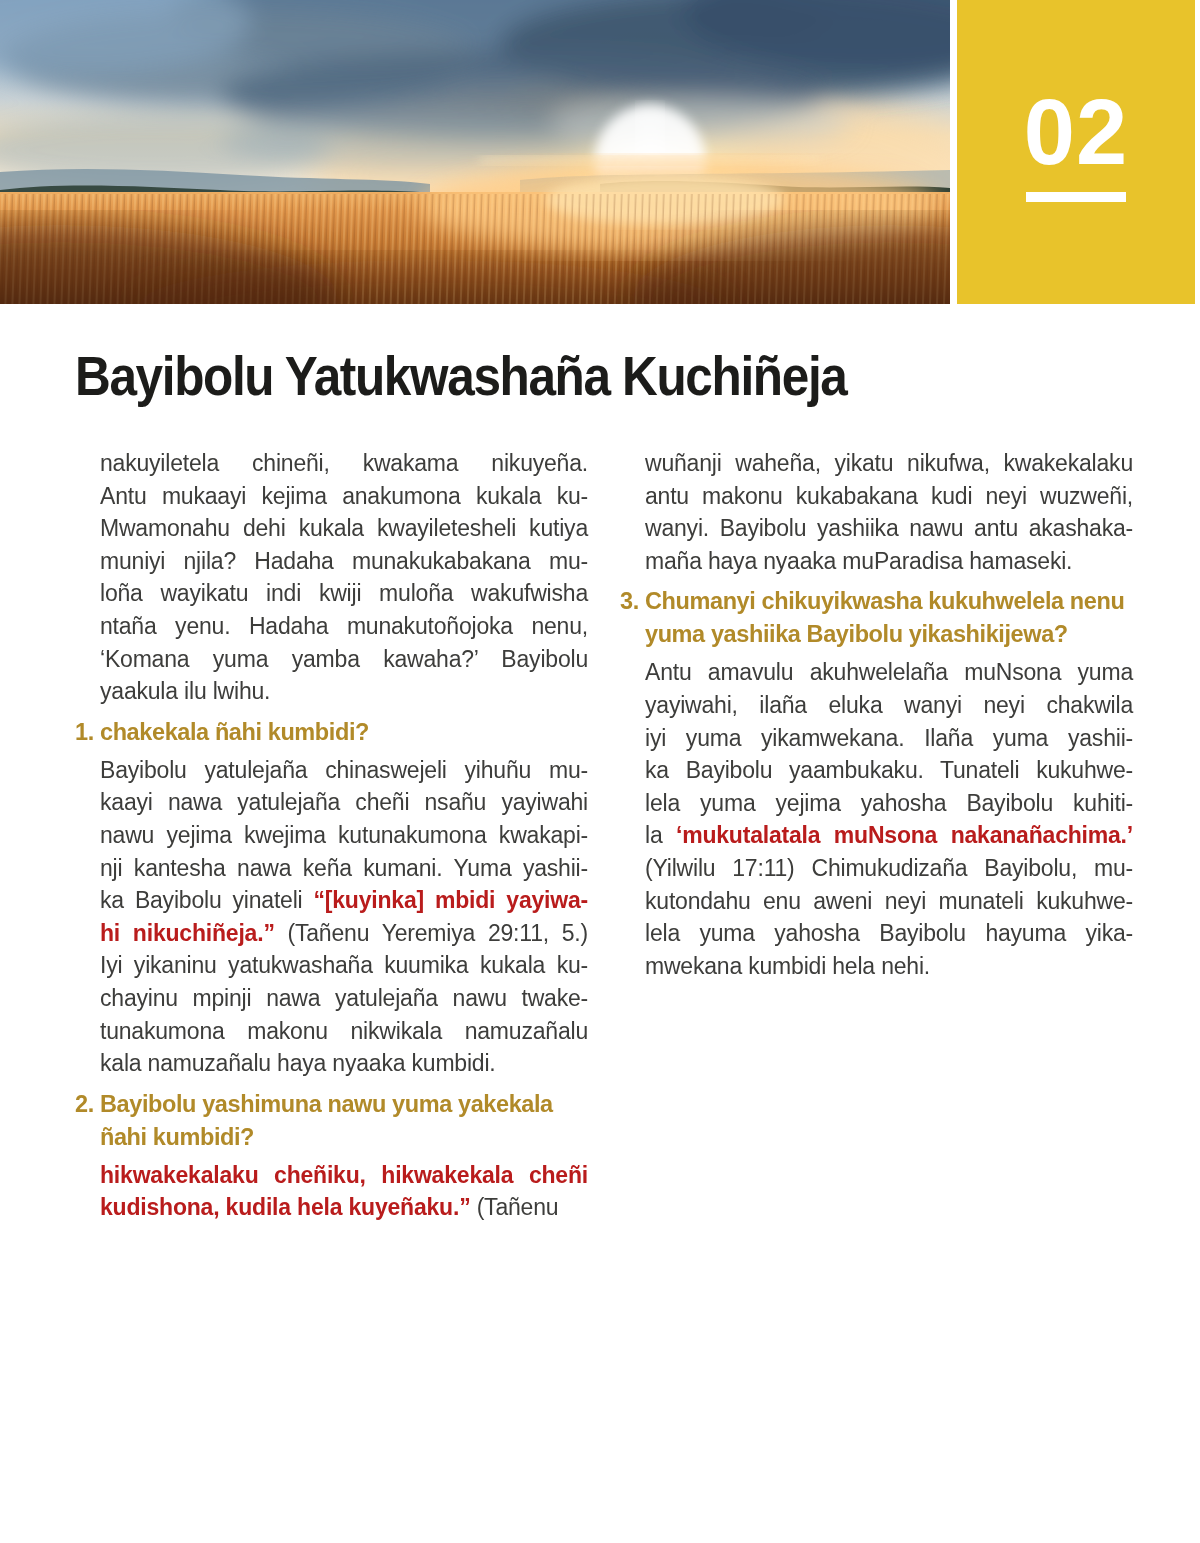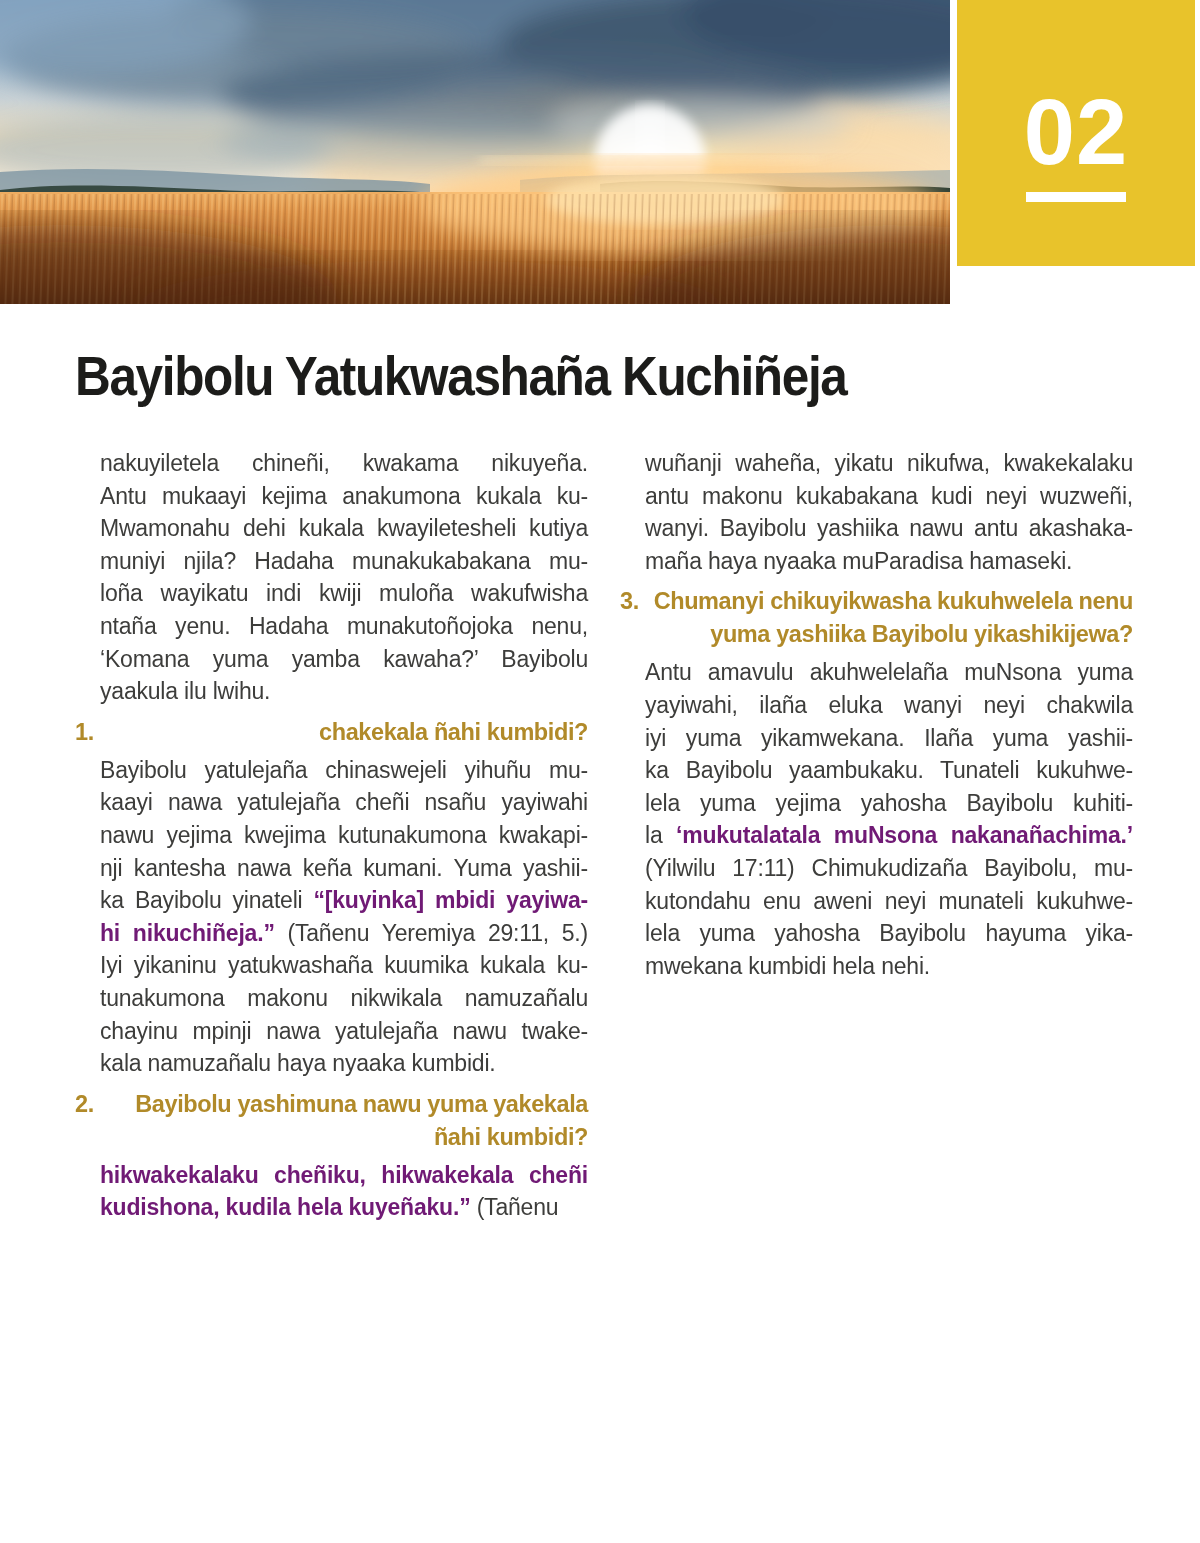--- a/index.html
+++ b/index.html
@@ -2,44 +2,44 @@
 <html><head>
 <meta charset="utf-8">
 <style>
   html,body{margin:0;padding:0;background:#ffffff;}
   .page{position:relative;width:1200px;height:1543px;background:#ffffff;overflow:hidden;
         font-family:"Liberation Sans",sans-serif;color:#3d3d3b;}
 
   
   .photo{position:absolute;left:0;top:0;width:950px;height:304px;overflow:hidden;}
   .photo svg{display:block;}
-  .numbox{position:absolute;left:957px;top:0;width:238px;height:266px;background:#e8c32b;
+  .numbox{position:absolute;left:957px;top:0;width:238px;height:304px;background:#e8c32b;
           display:flex;flex-direction:column;align-items:center;}
   .chapnum{margin-top:86px;font-size:92px;line-height:1;font-weight:700;color:#ffffff;letter-spacing:1px;}
   .chaprule{margin-top:14px;width:100px;height:10px;background:#ffffff;}
 
   
   .title{position:absolute;left:75px;top:348px;margin:0;font-size:55px;line-height:1.05;
          font-weight:700;color:#1c1c1a;letter-spacing:-1.5px;white-space:nowrap;
          transform:scaleX(0.9);transform-origin:left top;}
 
   
   .col{position:absolute;top:447px;width:513px;font-size:23px;letter-spacing:-0.2px;}
   .col-left{left:75px;}
   .col-right{left:620px;}
 
   .para{margin:0 0 0 25px;width:488px;}
   .line{line-height:32.6px;white-space:nowrap;text-align:justify;text-align-last:justify;}
   .line.last{text-align-last:left;}
-  .b{font-weight:700;color:#701a75;}
+  .b{font-weight:700;color:#b91c1c;}
 
   .qheading{display:flex;margin:8px 0 5px 0;color:#b18a29;font-weight:700;
             font-size:23.5px;letter-spacing:-0.4px;}
   .qnum{width:25px;flex:none;line-height:33px;}
-  .qlines{flex:1;text-align:right;}
+  .qlines{flex:1;}
   .qline{line-height:33px;white-space:nowrap;}
 </style>
 </head>
 <body>
 
 <div class="page">
 
   <div class="photo">
     <svg width="950" height="304" viewBox="0 0 950 304">
       <defs>
@@ -141,22 +141,22 @@
         </span>
       </div>
       <div class="para">
         <div class="line"><span>Bayibolu yatulejaña chinaswejeli yihuñu mu-</span></div>
         <div class="line"><span>kaayi nawa yatulejaña cheñi nsañu yayiwahi</span></div>
         <div class="line"><span>nawu yejima kwejima kutunakumona kwakapi-</span></div>
         <div class="line"><span>nji kantesha nawa keña kumani. Yuma yashii-</span></div>
         <div class="line"><span>ka Bayibolu yinateli </span><span class="b">“[kuyinka] mbidi yayiwa-</span></div>
         <div class="line"><span class="b">hi nikuchiñeja.”</span><span> (Tañenu Yeremiya 29:11, 5.)</span></div>
         <div class="line"><span>Iyi yikaninu yatukwashaña kuumika kukala ku-</span></div>
+        <div class="line"><span>chayinu mpinji nawa yatulejaña nawu twake-</span></div>
         <div class="line"><span>tunakumona makonu nikwikala namuzañalu</span></div>
-        <div class="line"><span>chayinu mpinji nawa yatulejaña nawu twake-</span></div>
         <div class="line last"><span>kala namuzañalu haya nyaaka kumbidi.</span></div>
       </div>
       <div class="qheading">
         <span class="qnum">2.</span>
         <span class="qlines">
           <div class="qline">Bayibolu yashimuna nawu yuma yakekala</div>
           <div class="qline">ñahi kumbidi?</div>
         </span>
       </div>
       <div class="para">

